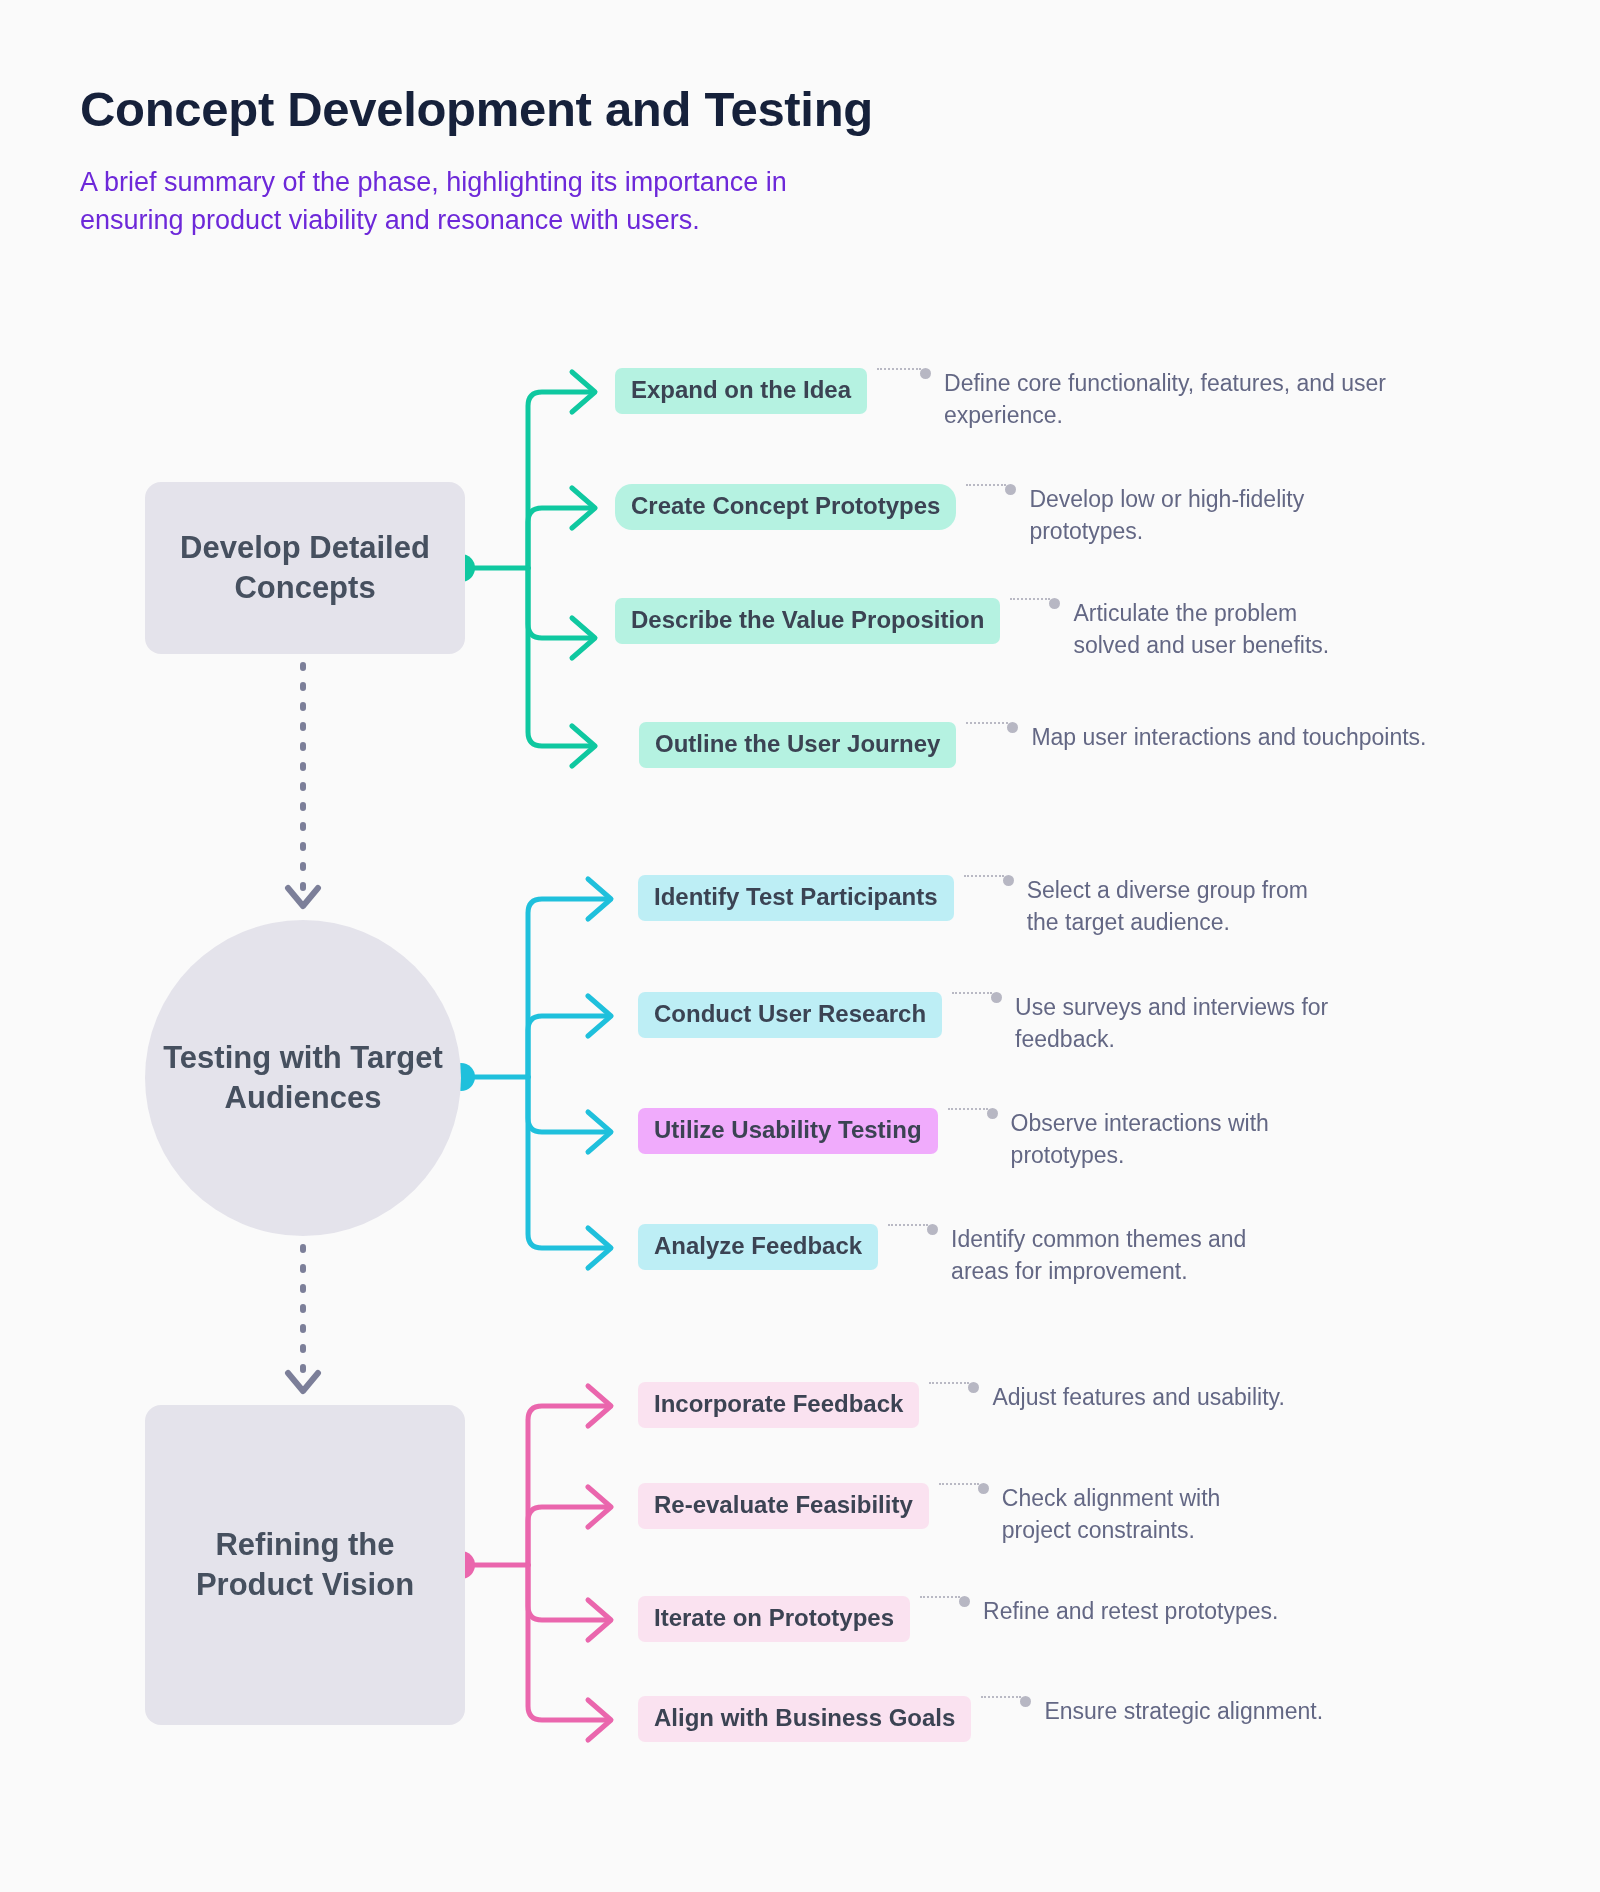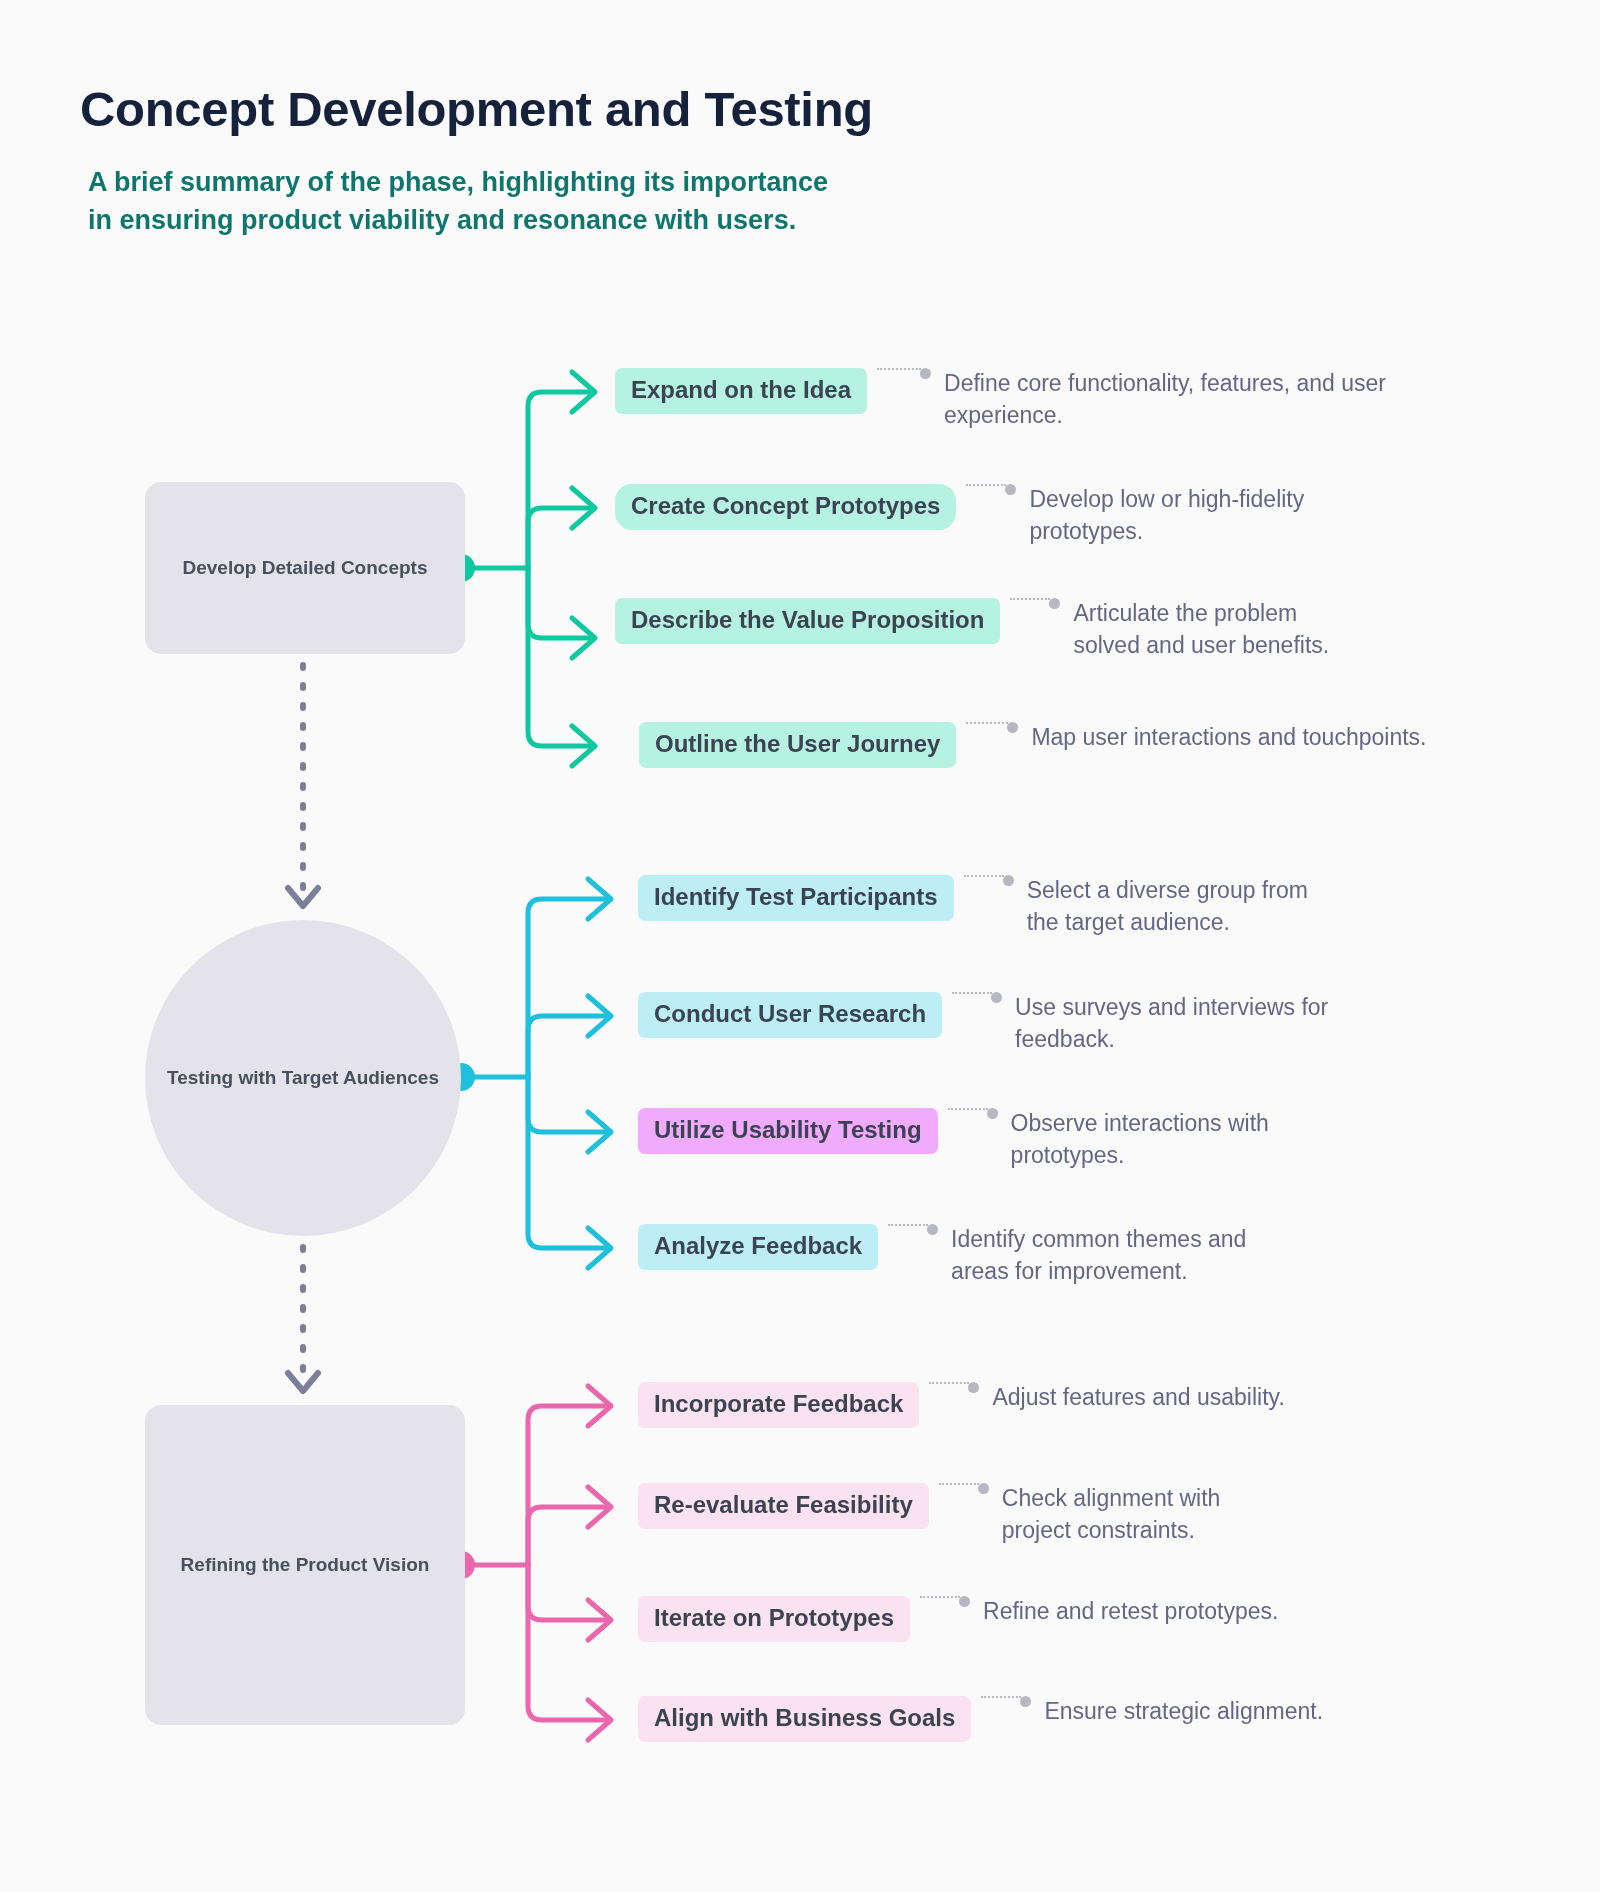--- a/index.html
+++ b/index.html
@@ -31,24 +31,24 @@
   #page-title {
     font-size: 49px;
     font-weight: bold;
     color: #16213b;
     letter-spacing: -0.3px;
     margin: 0 0 26px 0;
     line-height: 1.12;
   }
   #page-subtitle {
     font-size: 27px;
-    font-weight: bold;
-    color: #0f766e;
+    font-weight: normal;
+    color: #6d28d9;
     line-height: 1.42;
-    margin: 8px;
+    margin: 0;
     max-width: 760px;
   }
 
   
   #wires {
     position: absolute;
     left: 0;
     top: 0;
     width: 1600px;
     height: 1892px;
@@ -57,21 +57,21 @@
 
   
   .phase-node {
     position: absolute;
     background: #e4e3eb;
     display: flex;
     align-items: center;
     justify-content: center;
     text-align: center;
     color: #46505f;
-    font-size: 19px;
+    font-size: 31px;
     font-weight: bold;
     line-height: 1.3;
     box-sizing: border-box;
     padding: 10px 18px;
   }
   .phase-node.rect { border-radius: 16px; }
   .phase-node.circle { border-radius: 50%; }
 
   #node-0 { left: 145px; top: 482px;  width: 320px; height: 172px; }
   #node-1 { left: 145px; top: 920px;  width: 316px; height: 316px; }

